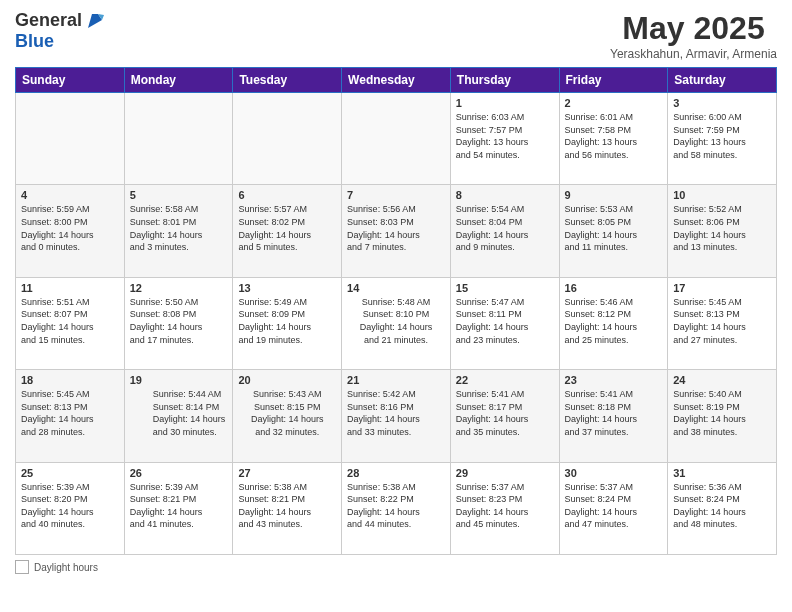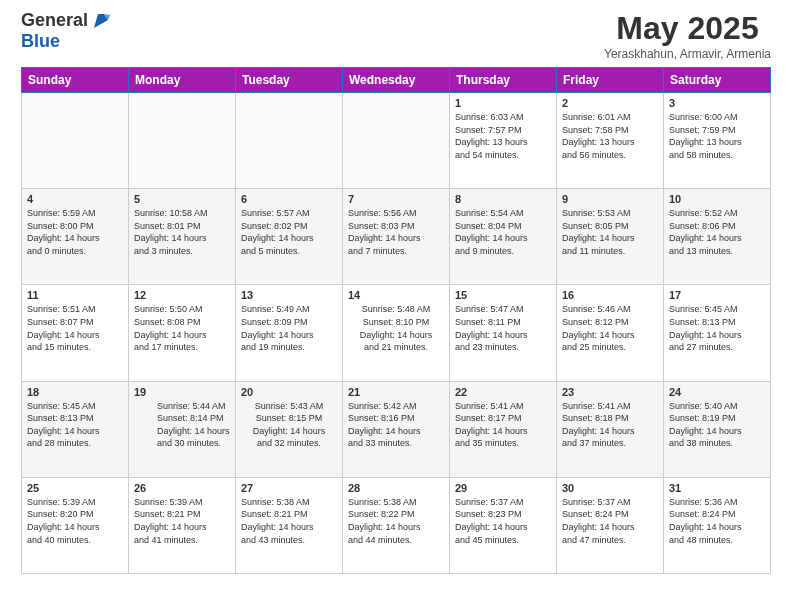--- a/index.html
+++ b/index.html
@@ -6,21 +6,21 @@
     body {
       font-family: Arial, sans-serif;
       background: #fff;
       width: 792px;
       height: 612px;
       overflow: hidden;
     }
     .page {
       width: 792px;
       height: 584px;
-      padding: 10px 21px;
+      padding: 10px 15px;
       display: flex;
       flex-direction: column;
     }
     .header {
       display: flex;
       justify-content: space-between;
       align-items: flex-start;
       margin-bottom: 6px;
     }
     .logo {
@@ -52,21 +52,21 @@
       color: #555;
     }
     .calendar {
       flex: 1;
       border: 1px solid #ccc;
       border-collapse: collapse;
       width: 100%;
       table-layout: fixed;
     }
     .calendar th {
-      background-color: #a21caf;
+      background-color: #4c1d95;
       color: #fff;
       text-align: left;
       padding: 5px 6px;
       font-size: 12px;
       border: 1px solid #2a6fc4;
     }
     .calendar td {
       vertical-align: top;
       padding: 4px 5px;
       border: 1px solid #ccc;
@@ -173,21 +173,21 @@
         <tr>
           <td>
             <span class="day-num">4</span>
             <div class="day-info" style="white-space: pre-line;">Sunrise: 5:59 AM
 Sunset: 8:00 PM
 Daylight: 14 hours
 and 0 minutes.</div>
           </td>
           <td>
             <span class="day-num">5</span>
-            <div class="day-info" style="white-space: pre-line;">Sunrise: 10:58 AM
+            <div class="day-info" style="white-space: pre-line;">Sunrise: 5:58 AM
 Sunset: 8:01 PM
 Daylight: 14 hours
 and 3 minutes.</div>
           </td>
           <td>
             <span class="day-num">6</span>
             <div class="day-info" style="white-space: pre-line;">Sunrise: 5:57 AM
 Sunset: 8:02 PM
 Daylight: 14 hours
 and 5 minutes.</div>
@@ -370,13 +370,17 @@
             <span class="day-num">31</span>
             <div class="day-info" style="white-space: pre-line;">Sunrise: 5:36 AM
 Sunset: 8:24 PM
 Daylight: 14 hours
 and 48 minutes.</div>
           </td>
         </tr>
       </tbody>
   </table>
 
+  <div class="footer">
+    <div class="footer-box"></div>
+    <span>Daylight hours</span>
+  </div>
 </div>
 
 </body></html>

